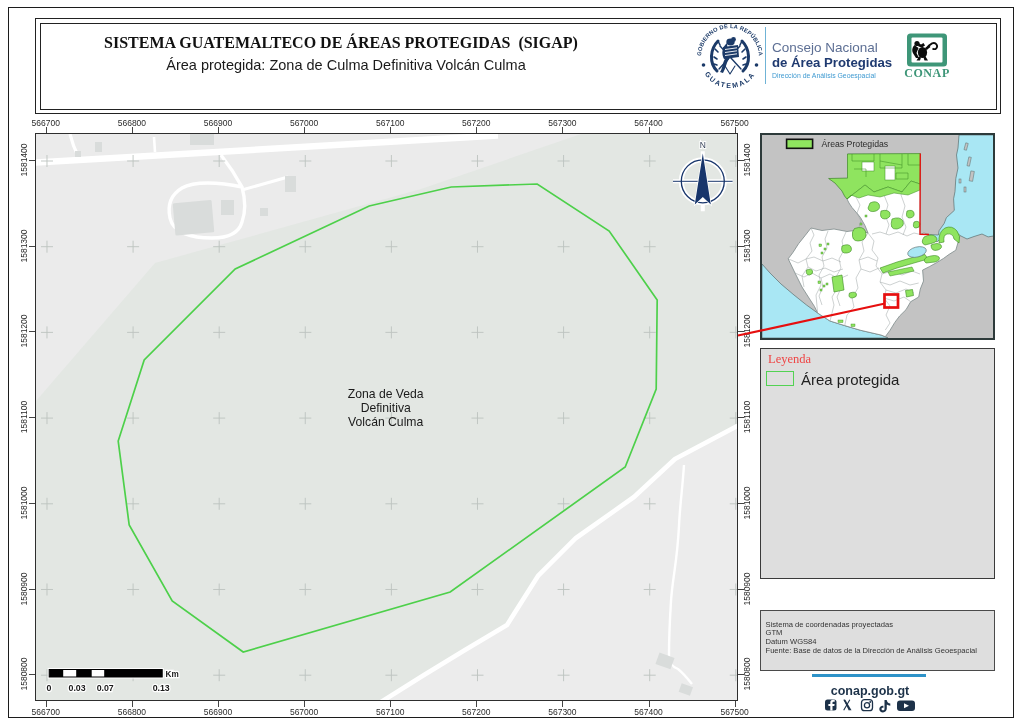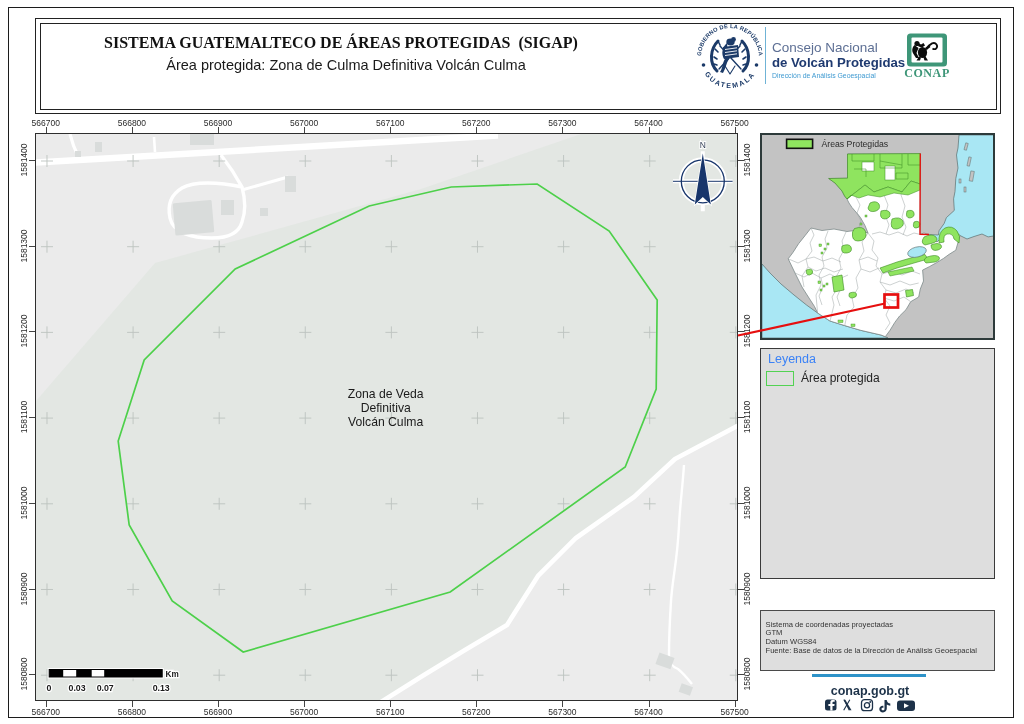--- a/index.html
+++ b/index.html
@@ -44,21 +44,21 @@
     </g>
 <g stroke="#ffffff" stroke-width="0.9" fill="none">
       <path d="M33,33.5 L45,31.8 M33,36.5 L45,34.8 M33,39.5 L45,37.8"></path>
     </g>
 </svg>
 
 <div class="a" style="left:765px;top:27px;width:1.4px;height:57px;background:#6fb3d6;"></div>
 
 <div class="a" style="left:772px;top:40px;font-size:13.5px;color:#5d6f94;">Consejo Nacional</div>
 
-<div class="a" style="left:772px;top:55px;font-size:13.2px;font-weight:bold;color:#1f3a70;">de Volcán Protegidas</div>
+<div class="a" style="left:772px;top:55px;font-size:13.2px;font-weight:bold;color:#1f3a70;">de Área Protegidas</div>
 
 <div class="a" style="left:772px;top:71.5px;font-size:6.9px;color:#3f9ad1;">Dirección de Análisis Geoespacial</div>
 
 <svg class="a" style="left:899px;top:32px;" width="56" height="48" viewBox="0 0 56 48">
 <rect x="8" y="1.5" width="40" height="33" rx="3.5" fill="#3e9678"></rect>
 <rect x="12.5" y="5.5" width="31" height="25" rx="1" fill="#ffffff"></rect>
 <g fill="#0c0c0c">
       <path d="M18.5,10.5 l3.5,2 2.5,-1.5 1.5,2.5 -3,2 -3.5,-1 Z"></path>
       <circle cx="18" cy="11.5" r="2.6"></circle>
       <path d="M15.5,13 C13,15.5 12.5,19 14.5,22 L17,26 L20,26 L17.5,21 L19.5,16 Z"></path>
@@ -291,25 +291,25 @@
 
 <path d="M158.3,18.6 L158,99.4 L167,99.5" stroke="#e60f0f" stroke-width="1.3" fill="none"></path>
 
 <rect x="24.6" y="4.3" width="26" height="9" fill="#8fe45f" stroke="#111" stroke-width="1.6"></rect>
 <text x="59.5" y="11.5" font-size="8.7" fill="#2a2a2a">Áreas Protegidas</text>
 </svg>
   </div>
 
 <div class="a" style="left:759.5px;top:347.5px;width:235px;height:231.5px;border:1.6px solid #3a3a3a;box-sizing:border-box;background:#dedede;"></div>
 
-<div class="a" style="left:768px;top:351.5px;font-size:12.5px;color:#3b82f6;">Leyenda</div>
+<div class="a" style="left:768px;top:351.5px;font-size:12.5px;color:#ef4444;font-family:Liberation Serif, serif;">Leyenda</div>
 
 <div class="a" style="left:766px;top:370.5px;width:28px;height:15px;border:1.8px solid #52d252;box-sizing:border-box;"></div>
 
-<div class="a" style="left:801px;top:370.5px;font-size:12px;color:#1f1f1f;">Área protegida</div>
+<div class="a" style="left:801px;top:370.5px;font-size:15px;color:#1f1f1f;">Área protegida</div>
 
 <div class="a" style="left:759.5px;top:610px;width:235px;height:60.5px;border:1.6px solid #4a4a4a;box-sizing:border-box;background:#dedede;"></div>
 
 <div class="a" style="left:765.5px;top:620.5px;font-size:7.6px;line-height:8.7px;color:#333;">Sistema de coordenadas proyectadas<br>GTM<br>Datum WGS84<br>Fuente: Base de datos de la Dirección de Análisis Geoespacial</div>
 
 <div class="a" style="left:812px;top:673.5px;width:114px;height:3.2px;background:#2e93c9;"></div>
 
 <div class="a" style="left:770px;top:684px;width:200px;text-align:center;font-size:12.5px;font-weight:bold;color:#1d3249;">conap.gob.gt</div>
 
 <svg class="a" style="left:820px;top:698px;" width="104" height="16" viewBox="0 0 104 16">

